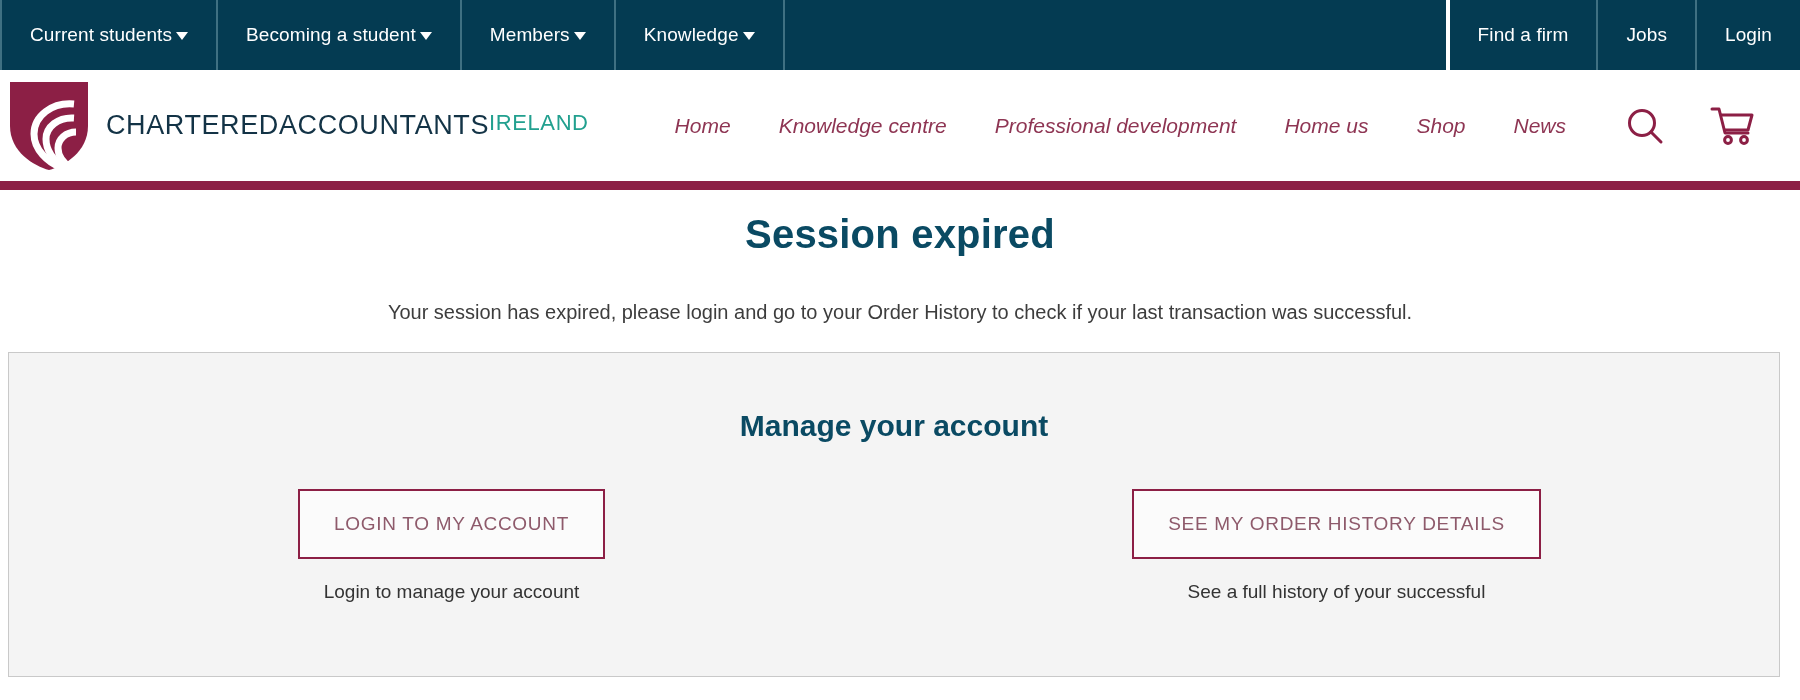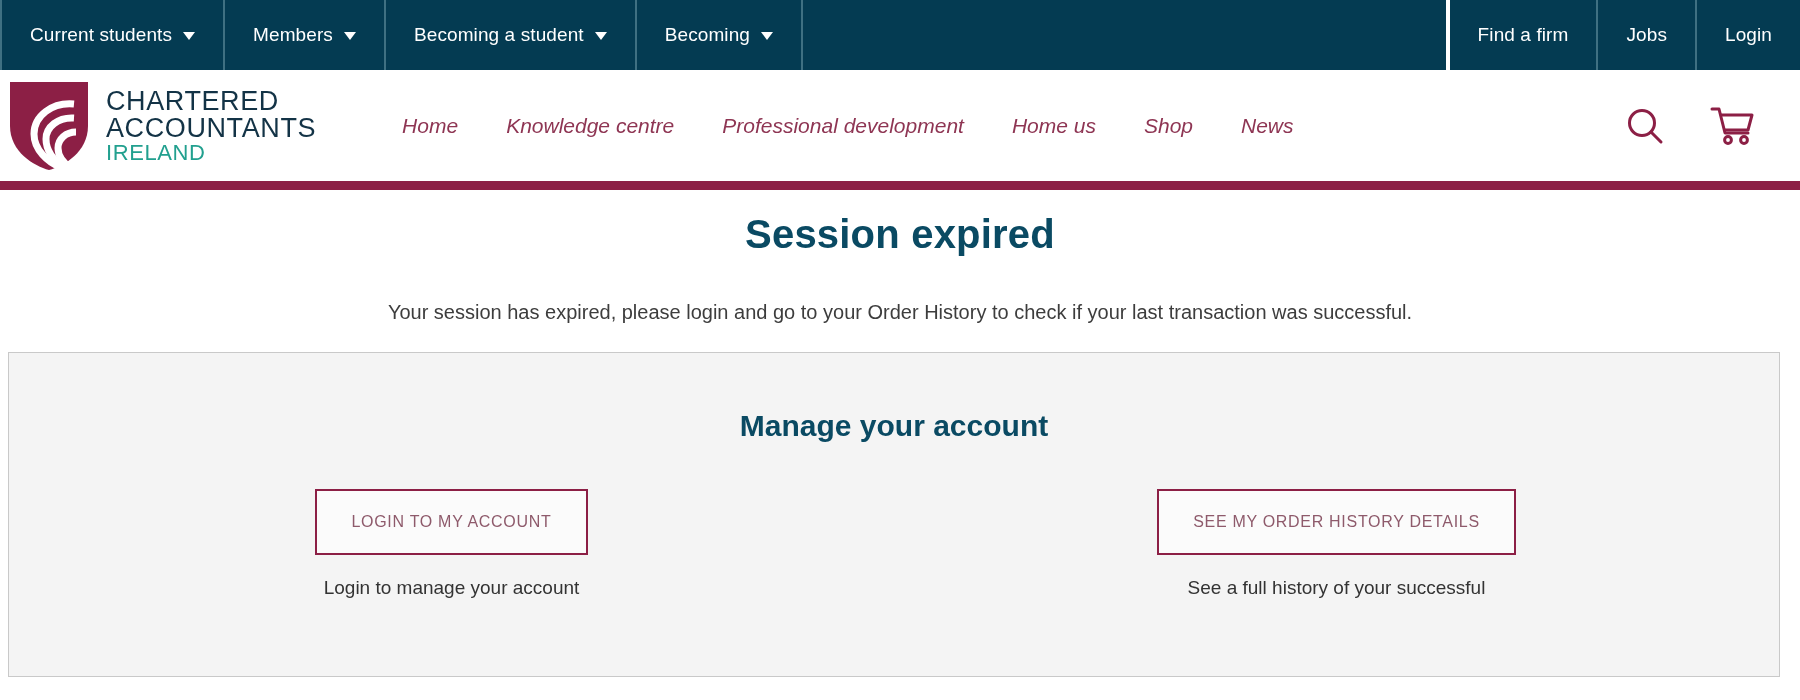--- a/index.html
+++ b/index.html
@@ -25,21 +25,21 @@
     align-items: stretch;
   }
   .topbar-spacer { flex: 1 1 auto; }
   .topbar-right {
     display: flex;
     align-items: stretch;
   }
   .top-item {
     display: flex;
     align-items: center;
-    gap: 11px;
+    gap: 4px;
     padding: 4px 28px;
     color: #ffffff;
     font-size: 19px;
     letter-spacing: .1px;
     white-space: nowrap;
     border-right: 2px solid #3f7082;
     cursor: pointer;
     justify-content: space-between;
   }
   .topbar-left .top-item:first-child { border-left: 2px solid #3f7082; }
@@ -65,21 +65,21 @@
   .logo {
     display: flex;
     align-items: center;
     gap: 16px;
     cursor: pointer;
     flex: 0 0 auto;
   }
   .logo-shield { width: 82px; height: 92px; flex: 0 0 auto; }
   .logo-words {
     display: flex;
-    flex-direction: column;
+    flex-direction: row;
     line-height: 1.0;
   }
   .logo-l1, .logo-l2 {
     font-size: 27px;
     letter-spacing: .6px;
     color: #133346;
     font-weight: 400;
   }
   .logo-l3 {
     font-size: 22px;
@@ -165,21 +165,21 @@
   .action-col {
     flex: 1 1 50%;
     display: flex;
     flex-direction: column;
     align-items: center;
   }
   .action-btn {
     border: 2px solid #8c1f45;
     background: #fbfbfb;
     color: #8e5a6b;
-    font-size: 16px;
+    font-size: 19px;
     letter-spacing: .7px;
     padding: 22px 34px;
     min-width: 255px;
     text-align: center;
     cursor: pointer;
     white-space: nowrap;
   }
   .action-caption {
     margin-top: 22px;
     color: #333333;
@@ -190,29 +190,29 @@
 </head>
 <body>
 
 <div class="topbar">
   <div class="topbar-left">
     <div class="top-item">
       <span>Current students</span>
       <span class="caret"></span>
     </div>
     <div class="top-item">
+      <span>Becoming a student</span>
+      <span class="caret"></span>
+    </div>
+    <div class="top-item">
       <span>Members</span>
       <span class="caret"></span>
     </div>
     <div class="top-item">
-      <span>Becoming a student</span>
-      <span class="caret"></span>
-    </div>
-    <div class="top-item">
-      <span>Becoming</span>
+      <span>Knowledge</span>
       <span class="caret"></span>
     </div>
   </div>
 
   <div class="topbar-spacer"></div>
 
   <div class="topbar-right">
     <div class="top-item">
       <span>Find a firm</span>
     </div>

